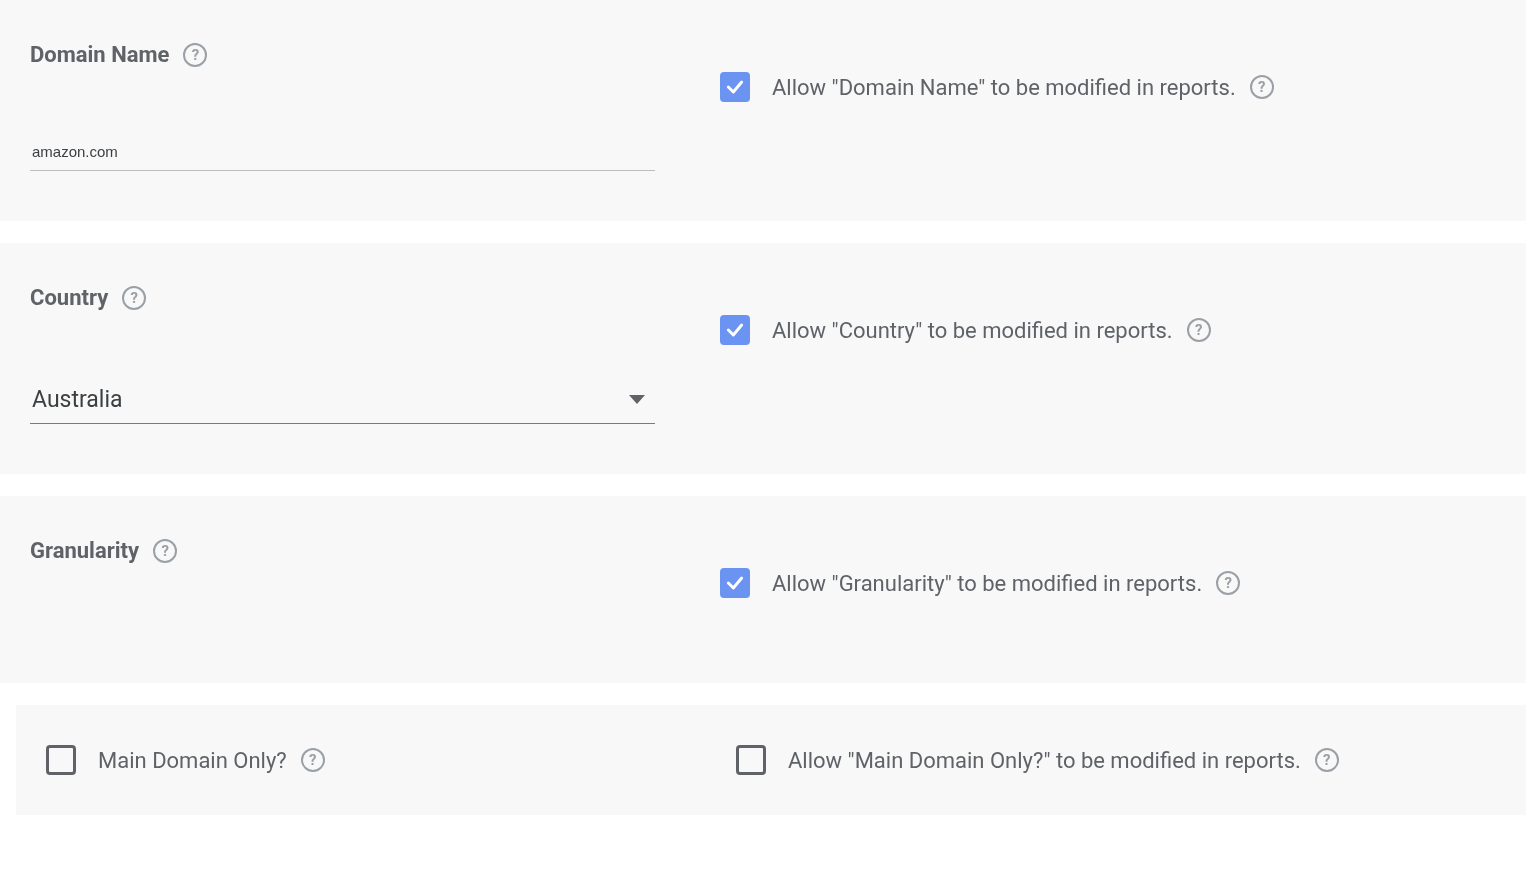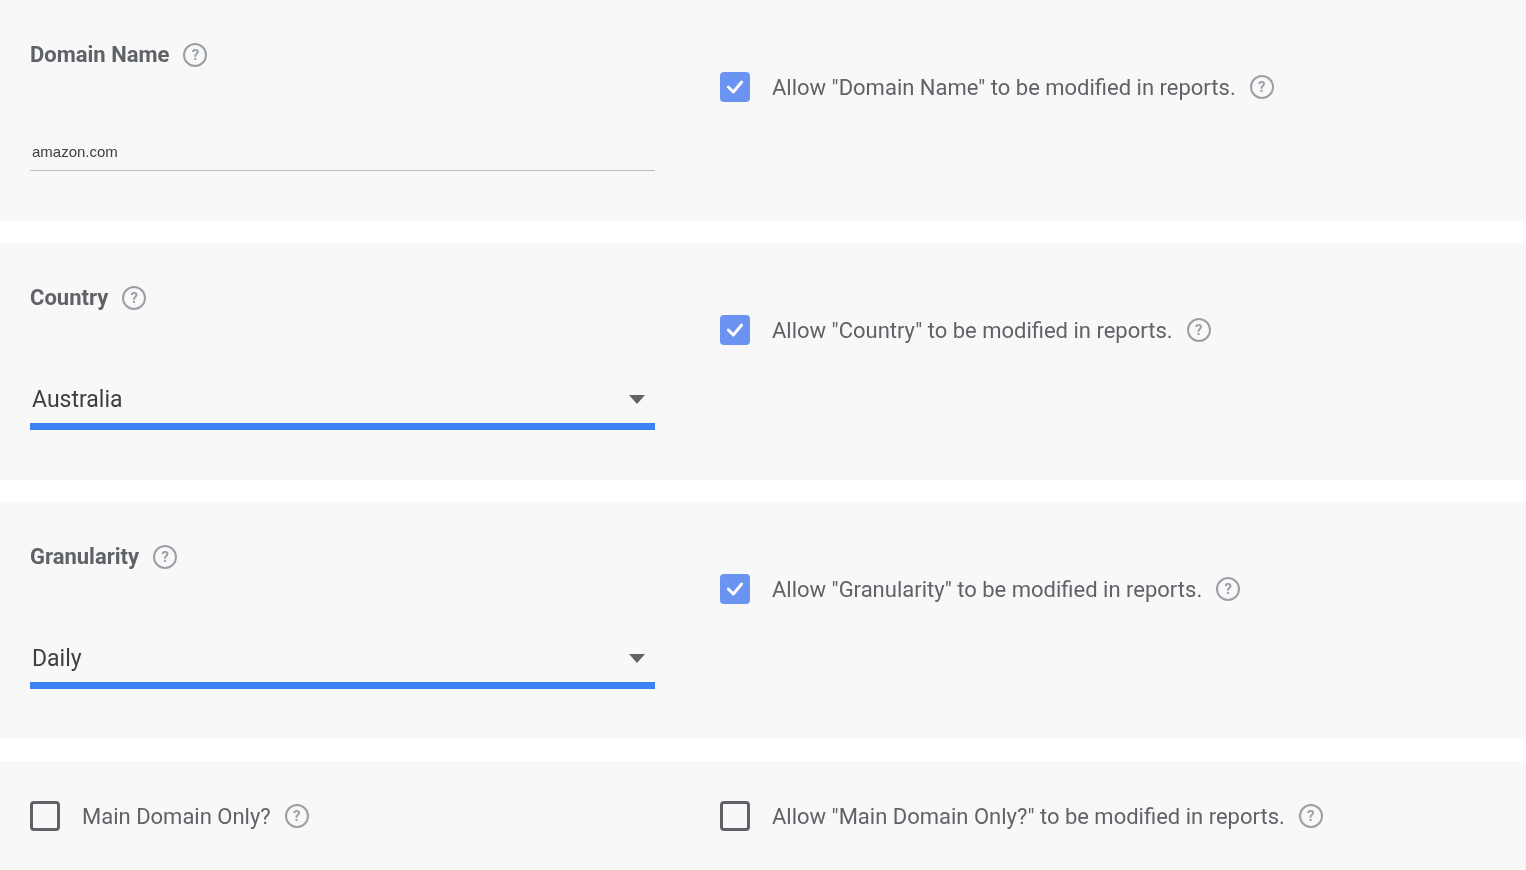--- a/index.html
+++ b/index.html
@@ -28,20 +28,21 @@
       padding-top: 30px;
     }
     .section-checkbox-only .left-col,
     .section-checkbox-only .right-col {
       align-items: center;
       padding-top: 0;
     }
     .section-checkbox-only {
       padding-top: 40px;
       padding-bottom: 40px;
+      margin-left: 16px;
     }
 
     .label-row {
       display: flex;
       align-items: center;
       gap: 14px;
       margin-bottom: 70px;
     }
     .label-text {
       font-size: 22px;
@@ -67,21 +68,21 @@
       background: transparent;
       font-size: 15px;
       color: #3c4043;
       padding: 6px 0 10px 2px;
       width: 625px;
       outline: none;
     }
 
     .underline-select {
       position: relative;
-      border-bottom: 7px solid #3b82f6;
+      border-bottom: 1px solid #3b82f6;
       width: 625px;
       padding: 6px 0 10px 2px;
       cursor: pointer;
       display: flex;
       align-items: center;
       justify-content: space-between;
     }
     .underline-select .select-value {
       font-size: 23px;
       color: #3c4043;
@@ -175,24 +176,20 @@
     </div>
   </div>
 </div>
 
 <div class="section">
   <div class="left-col">
     <div class="label-row">
       <span class="label-text">Granularity</span>
       <span class="help-icon">?</span>
     </div>
-    <div class="underline-select">
-      <span class="select-value">Daily</span>
-      <span class="caret-down"></span>
-    </div>
   </div>
   <div class="right-col">
     <div class="checkbox-row">
       <span class="checkbox checked">
         <svg viewBox="0 0 24 24">
             <path d="M4 12 L10 18 L20 6" stroke="#fff" stroke-width="3.5" fill="none" stroke-linecap="round" stroke-linejoin="round"></path>
           </svg>
       </span>
       <span class="checkbox-label">
         <span>Allow "Granularity" to be modified in reports.</span>

